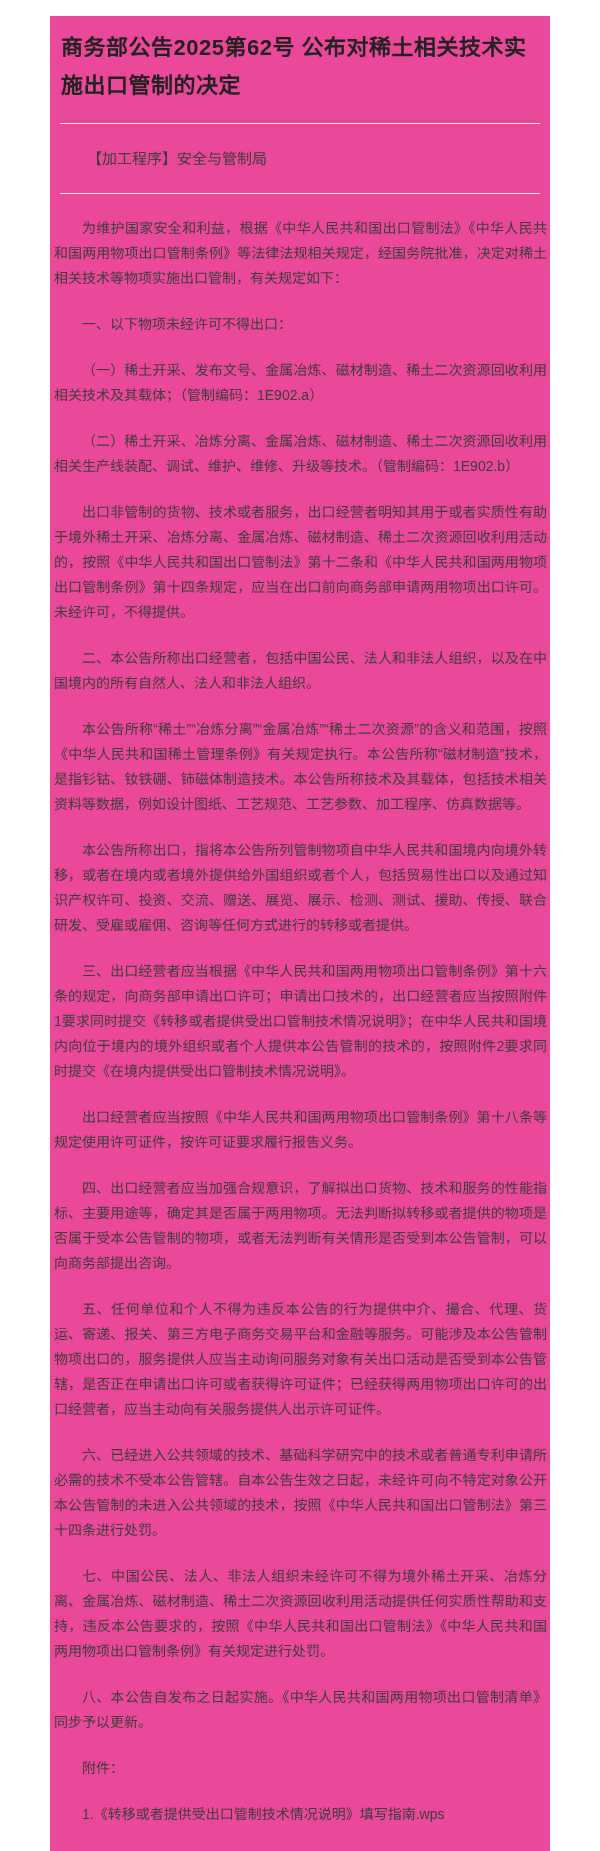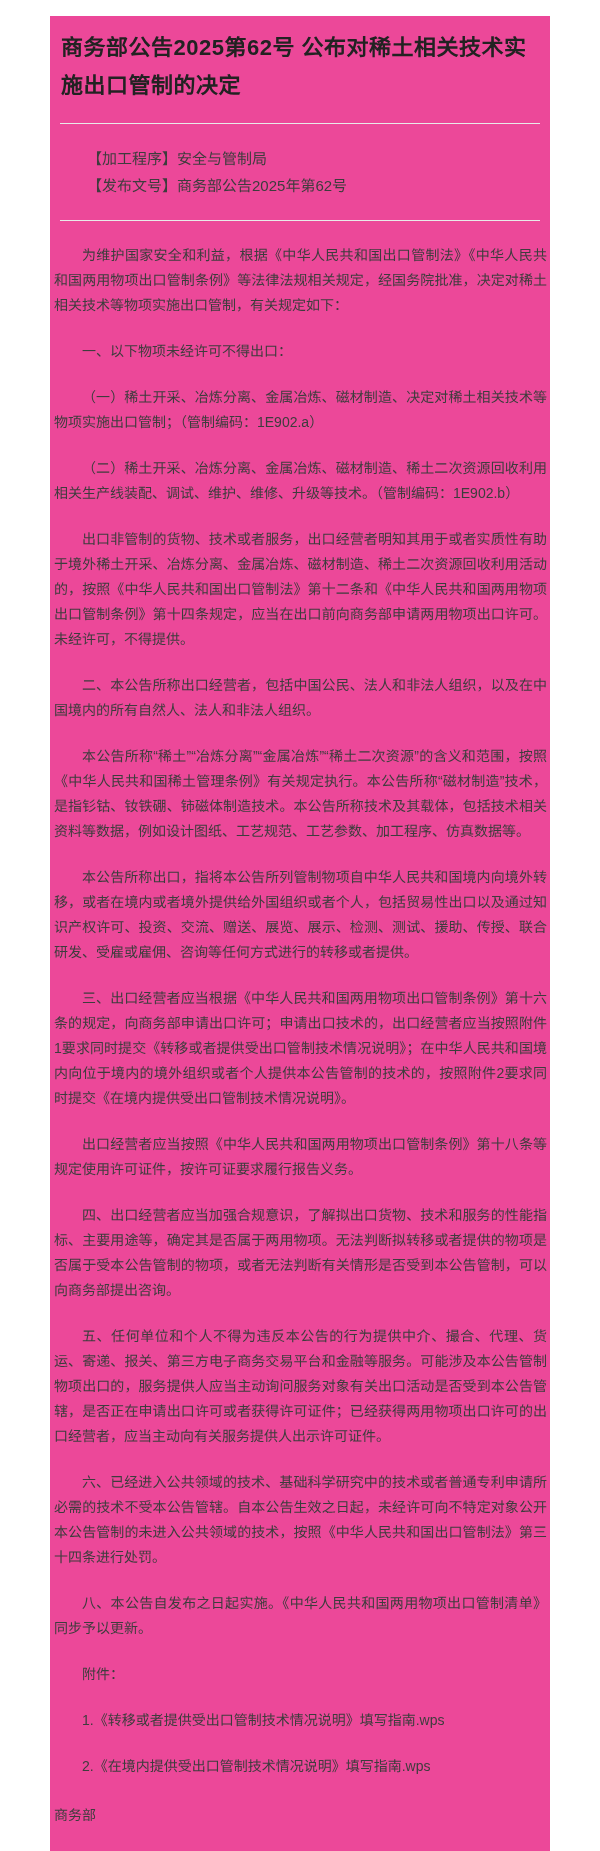--- a/index.html
+++ b/index.html
@@ -74,39 +74,39 @@
 <body>
 
 <div class="page">
 
   <h1 class="title">商务部公告2025第62号 公布对稀土相关技术实施出口管制的决定</h1>
 
   <hr class="divider divider-top">
 
   <div class="meta">
     <div class="meta-line"><span>【加工程序】</span><span>安全与管制局</span></div>
-    <div class="meta-line"><span>【发布文号】</span><span>商务部公告2025年第62号</span></div>
   </div>
 
   <hr class="divider">
 
   <div class="article">
     <p class="first">为维护国家安全和利益，根据《中华人民共和国出口管制法》《中华人民共和国两用物项出口管制条例》等法律法规相关规定，经国务院批准，决定对稀土相关技术等物项实施出口管制，有关规定如下：</p>
     <p>一、以下物项未经许可不得出口：</p>
-    <p>（一）稀土开采、冶炼分离、金属冶炼、磁材制造、决定对稀土相关技术等物项实施出口管制；（管制编码：1E902.a）</p>
+    <p>（一）稀土开采、发布文号、金属冶炼、磁材制造、稀土二次资源回收利用相关技术及其载体；（管制编码：1E902.a）</p>
     <p>（二）稀土开采、冶炼分离、金属冶炼、磁材制造、稀土二次资源回收利用相关生产线装配、调试、维护、维修、升级等技术。（管制编码：1E902.b）</p>
     <p>出口非管制的货物、技术或者服务，出口经营者明知其用于或者实质性有助于境外稀土开采、冶炼分离、金属冶炼、磁材制造、稀土二次资源回收利用活动的，按照《中华人民共和国出口管制法》第十二条和《中华人民共和国两用物项出口管制条例》第十四条规定，应当在出口前向商务部申请两用物项出口许可。未经许可，不得提供。</p>
     <p>二、本公告所称出口经营者，包括中国公民、法人和非法人组织，以及在中国境内的所有自然人、法人和非法人组织。</p>
     <p>本公告所称“稀土”“冶炼分离”“金属冶炼”“稀土二次资源”的含义和范围，按照《中华人民共和国稀土管理条例》有关规定执行。本公告所称“磁材制造”技术，是指钐钴、钕铁硼、铈磁体制造技术。本公告所称技术及其载体，包括技术相关资料等数据，例如设计图纸、工艺规范、工艺参数、加工程序、仿真数据等。</p>
     <p>本公告所称出口，指将本公告所列管制物项自中华人民共和国境内向境外转移，或者在境内或者境外提供给外国组织或者个人，包括贸易性出口以及通过知识产权许可、投资、交流、赠送、展览、展示、检测、测试、援助、传授、联合研发、受雇或雇佣、咨询等任何方式进行的转移或者提供。</p>
     <p>三、出口经营者应当根据《中华人民共和国两用物项出口管制条例》第十六条的规定，向商务部申请出口许可；申请出口技术的，出口经营者应当按照附件1要求同时提交《转移或者提供受出口管制技术情况说明》；在中华人民共和国境内向位于境内的境外组织或者个人提供本公告管制的技术的，按照附件2要求同时提交《在境内提供受出口管制技术情况说明》。</p>
     <p>出口经营者应当按照《中华人民共和国两用物项出口管制条例》第十八条等规定使用许可证件，按许可证要求履行报告义务。</p>
     <p>四、出口经营者应当加强合规意识，了解拟出口货物、技术和服务的性能指标、主要用途等，确定其是否属于两用物项。无法判断拟转移或者提供的物项是否属于受本公告管制的物项，或者无法判断有关情形是否受到本公告管制，可以向商务部提出咨询。</p>
     <p>五、任何单位和个人不得为违反本公告的行为提供中介、撮合、代理、货运、寄递、报关、第三方电子商务交易平台和金融等服务。可能涉及本公告管制物项出口的，服务提供人应当主动询问服务对象有关出口活动是否受到本公告管辖，是否正在申请出口许可或者获得许可证件；已经获得两用物项出口许可的出口经营者，应当主动向有关服务提供人出示许可证件。</p>
     <p>六、已经进入公共领域的技术、基础科学研究中的技术或者普通专利申请所必需的技术不受本公告管辖。自本公告生效之日起，未经许可向不特定对象公开本公告管制的未进入公共领域的技术，按照《中华人民共和国出口管制法》第三十四条进行处罚。</p>
+    <p>七、中国公民、法人、非法人组织未经许可不得为境外稀土开采、冶炼分离、金属冶炼、磁材制造、稀土二次资源回收利用活动提供任何实质性帮助和支持，违反本公告要求的，按照《中华人民共和国出口管制法》《中华人民共和国两用物项出口管制条例》有关规定进行处罚。</p>
     <p>八、本公告自发布之日起实施。《中华人民共和国两用物项出口管制清单》同步予以更新。</p>
 
     <p>附件：</p>
     <p>1.《转移或者提供受出口管制技术情况说明》填写指南.wps</p>
     <p>2.《在境内提供受出口管制技术情况说明》填写指南.wps</p>
 
     <p class="sig">商务部</p>
     <p class="sig-date">2025年10月9日</p>
   </div>
 

